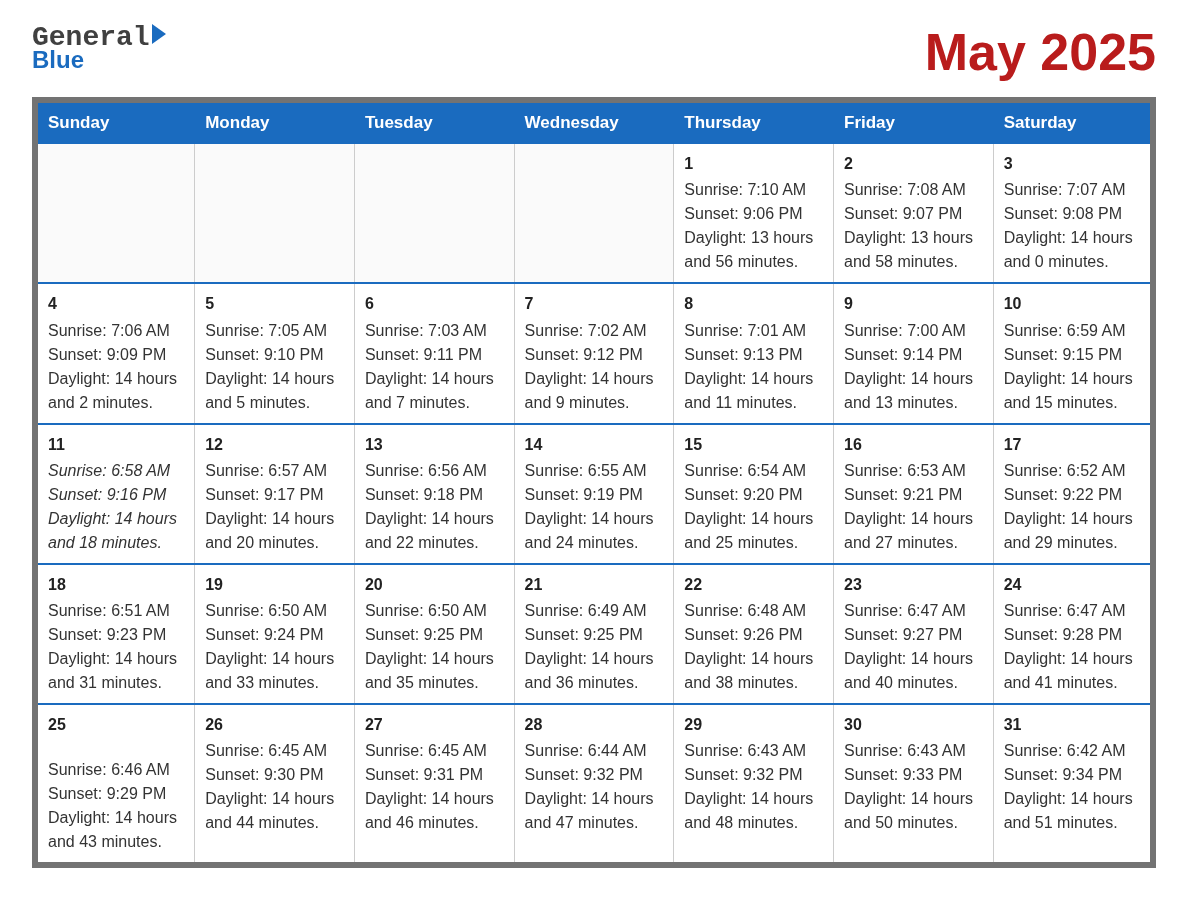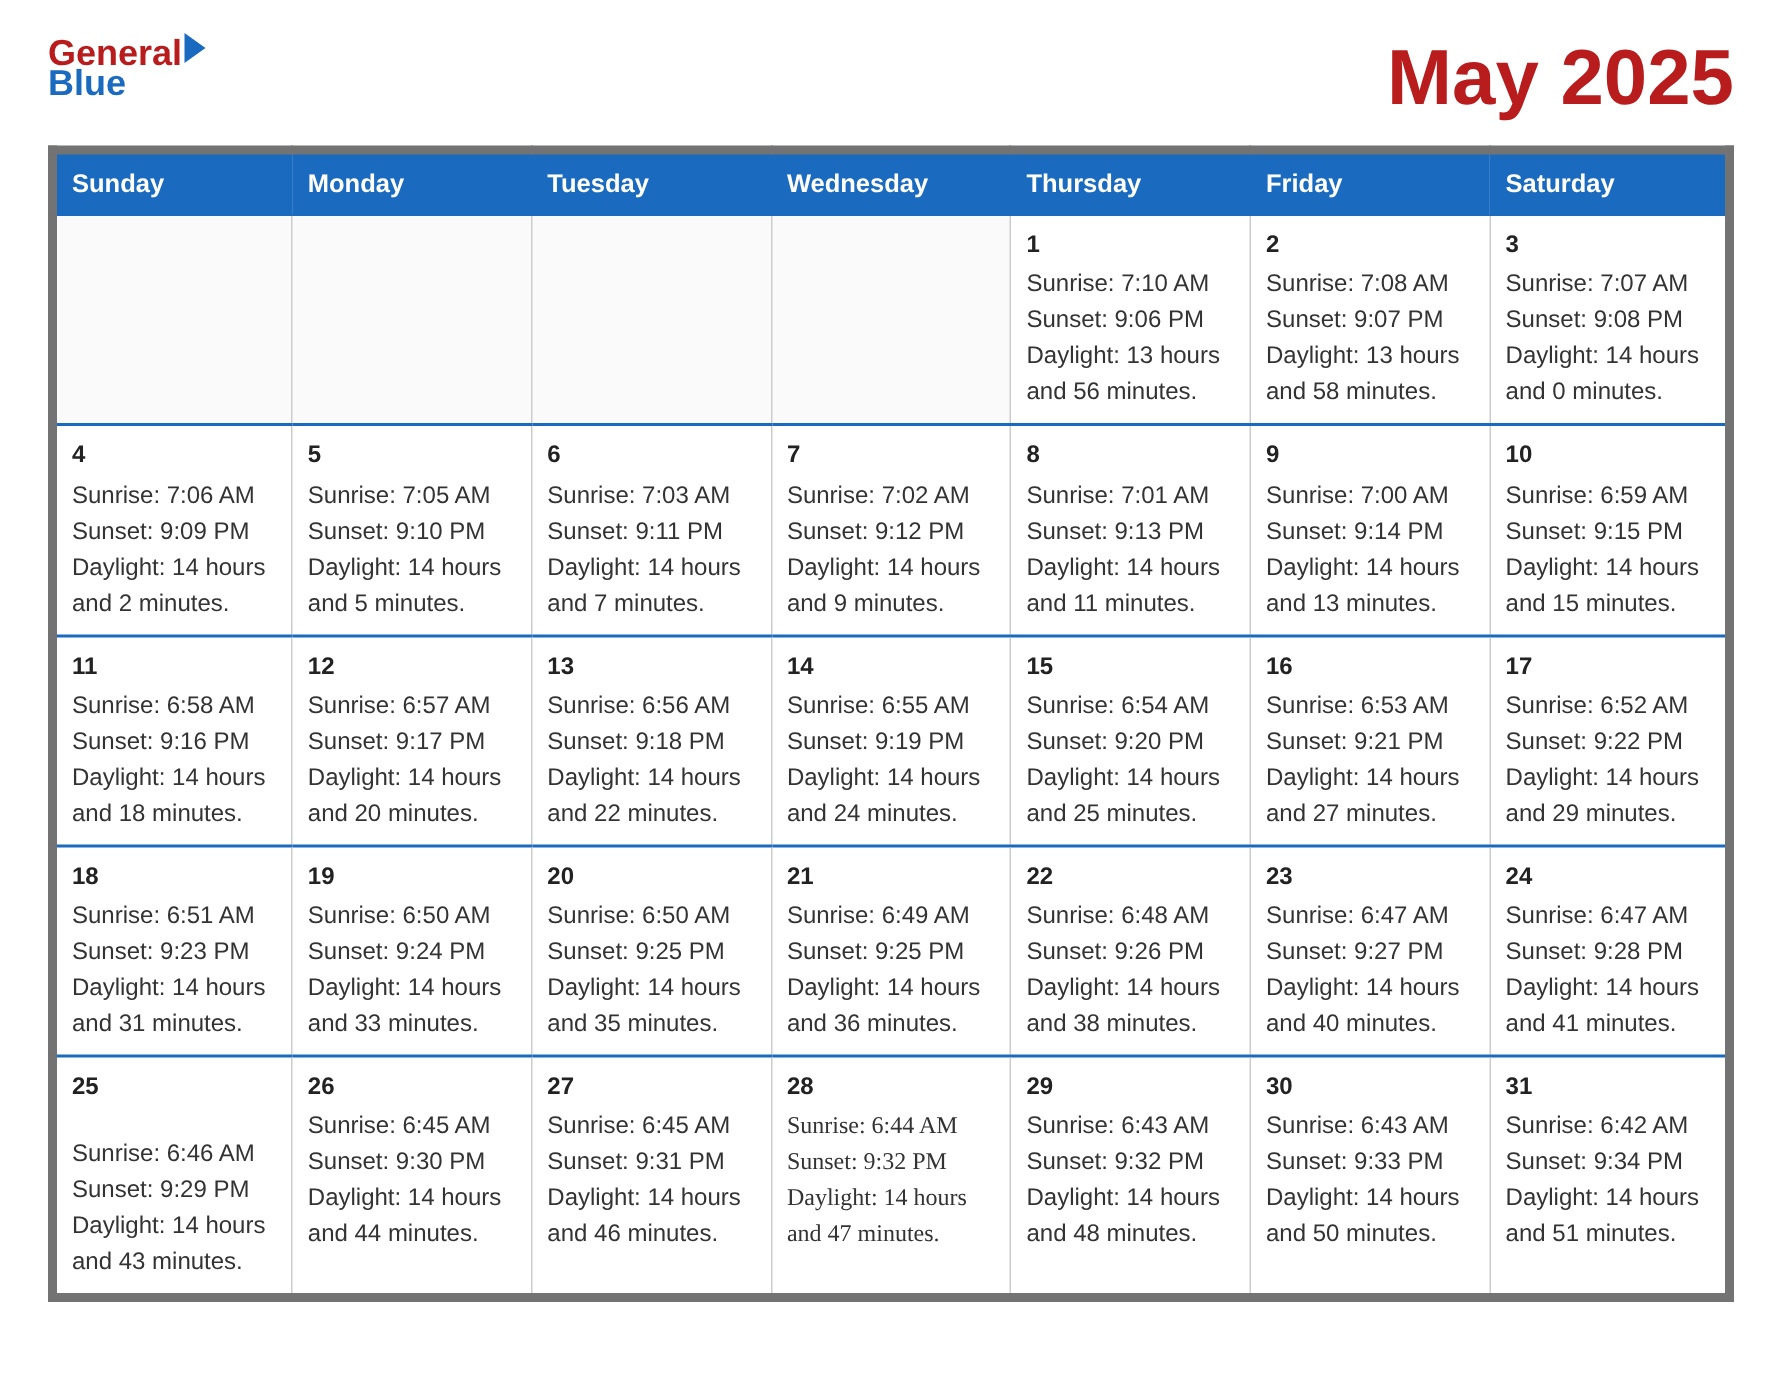--- a/index.html
+++ b/index.html
@@ -15,24 +15,25 @@
       align-items: flex-start;
       justify-content: space-between;
       margin-bottom: 16px;
     }
     .logo {
       display: flex;
       align-items: center;
       gap: 0;
     }
     .logo-general {
-      font-size: 24px;
-      font-weight: bold;
-      color: #b91c1c;
+      font-size: 28px;
+      font-weight: bold;
+      color: #404040;
       line-height: 1;
+      font-family: Liberation Mono, monospace;
     }
     .logo-arrow {
       width: 0; height: 0;
       border-left: 14px solid #1a6bbf;
       border-top: 10px solid transparent;
       border-bottom: 10px solid transparent;
       display: inline-block;
       margin-left: 2px;
       vertical-align: middle;
       position: relative;
@@ -219,21 +220,21 @@
           <span class="day-num">10</span>
           <div class="day-info" style="white-space: pre-line;">Sunrise: 6:59 AM
 Sunset: 9:15 PM
 Daylight: 14 hours
 and 15 minutes.</div>
         </td>
       </tr>
       <tr>
         <td>
           <span class="day-num">11</span>
-          <div class="day-info" style="white-space: pre-line;">Sunrise: 6:58 AM
+          <div class="day-info" style="white-space: pre-line; font-style: italic;">Sunrise: 6:58 AM
 Sunset: 9:16 PM
 Daylight: 14 hours
 and 18 minutes.</div>
         </td>
         <td>
           <span class="day-num">12</span>
           <div class="day-info" style="white-space: pre-line;">Sunrise: 6:57 AM
 Sunset: 9:17 PM
 Daylight: 14 hours
 and 20 minutes.</div>
@@ -342,21 +343,21 @@
         </td>
         <td>
           <span class="day-num">27</span>
           <div class="day-info" style="white-space: pre-line;">Sunrise: 6:45 AM
 Sunset: 9:31 PM
 Daylight: 14 hours
 and 46 minutes.</div>
         </td>
         <td>
           <span class="day-num">28</span>
-          <div class="day-info" style="white-space: pre-line; font-family: Liberation Serif, serif;">Sunrise: 6:44 AM
+          <div class="day-info" style="white-space: pre-line;">Sunrise: 6:44 AM
 Sunset: 9:32 PM
 Daylight: 14 hours
 and 47 minutes.</div>
         </td>
         <td>
           <span class="day-num">29</span>
           <div class="day-info" style="white-space: pre-line;">Sunrise: 6:43 AM
 Sunset: 9:32 PM
 Daylight: 14 hours
 and 48 minutes.</div>

